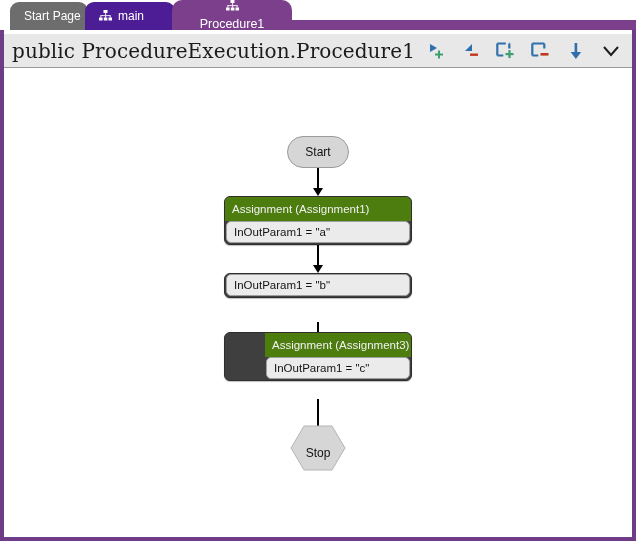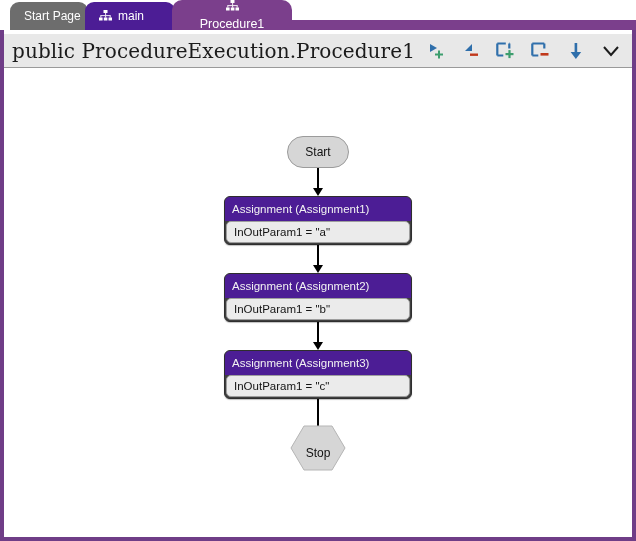--- a/index.html
+++ b/index.html
@@ -180,21 +180,21 @@
     box-shadow: 0 1px 1px rgba(0,0,0,0.25);
     overflow: hidden;
   }
   .activity-title {
     height: 24px;
     display: flex;
     align-items: center;
     padding-left: 7px;
     font-size: 11.5px;
     color: #f2f2f2;
-    background: #4c1d95;
+    background: #4d7c0f;
   }
   .activity-body {
     height: 22px;
     display: flex;
     align-items: center;
     padding-left: 7px;
     font-size: 11.5px;
     color: #141414;
     background: #ebebeb;
     border: 1px solid #9e9e9e;
@@ -330,28 +330,27 @@
 
   <div class="activity" style="left:220px; top:128px;">
     <div class="activity-title">Assignment (Assignment1)</div>
     <div class="activity-body">InOutParam1 = "a"</div>
   </div>
 
   <div class="connector" style="left:313px; top:177px; height:24px;"></div>
   <div class="arrowhead" style="left:309px; top:197px;"></div>
 
   <div class="activity" style="left:220px; top:205px;">
-    <div class="activity-title">Assignment (Assignment2)</div>
     <div class="activity-body">InOutParam1 = "b"</div>
   </div>
 
   <div class="connector" style="left:313px; top:254px; height:24px;"></div>
   <div class="arrowhead" style="left:309px; top:274px;"></div>
 
-  <div class="activity" style="left:220px; top:282px;">
+  <div class="activity" style="left:220px; top:264px;padding-left:40px;">
     <div class="activity-title">Assignment (Assignment3)</div>
     <div class="activity-body">InOutParam1 = "c"</div>
   </div>
 
   <div class="connector" style="left:313px; top:331px; height:27px;"></div>
 
   <div class="stop-node" style="left:286px; top:357px;">
     <svg class="hexbg" viewBox="0 0 56 46">
       <polygon points="14,1 42,1 55,23 42,45 14,45 1,23" fill="#d6d6d6" stroke="#b5b5b5" stroke-width="1"></polygon>
     </svg>

